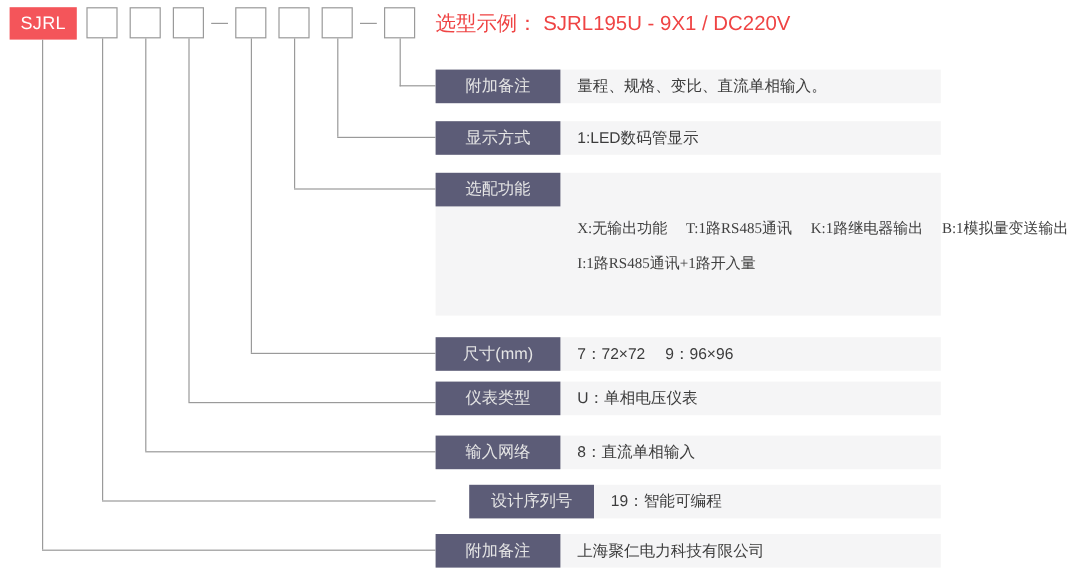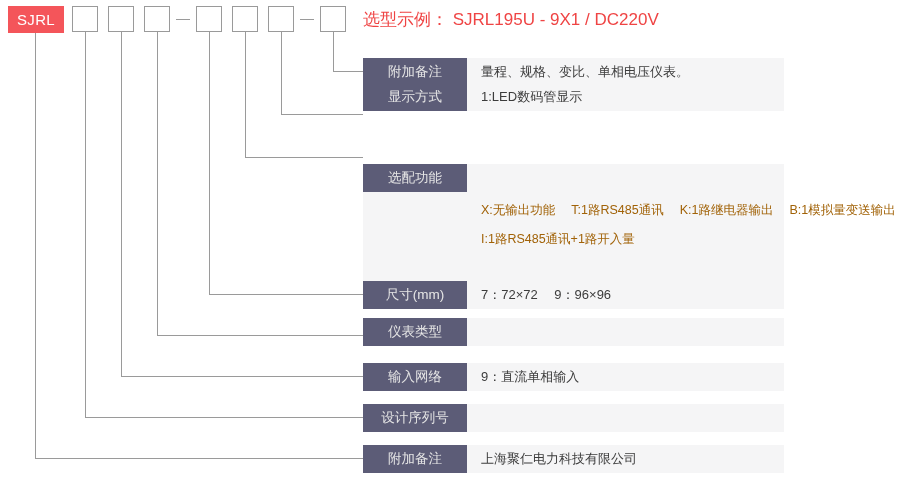--- a/index.html
+++ b/index.html
@@ -83,21 +83,20 @@
   
   .row {
     position: absolute;
     left: 363px;
     right: 0;
     height: 28px;
     background: #f5f5f6;
   }
   .row.tall {
     height: 119px;
-    margin-top: 20px;
   }
   .row-label {
     position: absolute;
     left: 0;
     top: 0;
     width: 104px;
     height: 28px;
     background: #5c5c77;
     color: #e5e5e5;
     font-size: 13.5px;
@@ -116,23 +115,24 @@
     white-space: nowrap;
   }
   .opt-lines {
     position: absolute;
     left: 118px;
     top: 32px;
     right: 4px;
   }
   .opt-line {
     font-size: 12.5px;
-    color: #a16207;
+    color: #404040;
     line-height: 29px;
     white-space: nowrap;
+    font-family: Liberation Serif, serif;
   }
 </style>
 </head>
 <body>
 
 <div id="stage">
 
   <div class="code-strip">
     <div class="code-badge">SJRL</div>
     <div class="code-box" style="left:72px;"></div>
@@ -167,52 +167,54 @@
   <div class="lead-v" style="left:85px; top:32px; height:385px;"></div>
   <div class="lead-h" style="left:85px; top:417px; width:278px;"></div>
 
   <div class="lead-v" style="left:35px; top:33px; height:425px;"></div>
   <div class="lead-h" style="left:35px; top:458px; width:328px;"></div>
 
   <div class="title">选型示例： SJRL195U - 9X1 / DC220V</div>
 
   <div class="row" style="top:58px;">
     <div class="row-label">附加备注</div>
-    <div class="row-value">量程、规格、变比、单相电压仪表。</div>
-  </div>
-
-  <div class="row" style="top:83px;">
+    <div class="row-value">量程、规格、变比、直流单相输入。</div>
+  </div>
+
+  <div class="row" style="top:101px;">
     <div class="row-label">显示方式</div>
     <div class="row-value">1:LED数码管显示</div>
   </div>
 
   <div class="row tall" style="top:144px;">
     <div class="row-label">选配功能</div>
     <div class="opt-lines">
       <div class="opt-line">X:无输出功能　 T:1路RS485通讯　 K:1路继电器输出　 B:1模拟量变送输出</div>
       <div class="opt-line">I:1路RS485通讯+1路开入量</div>
     </div>
   </div>
 
   <div class="row" style="top:281px;">
     <div class="row-label">尺寸(mm)</div>
     <div class="row-value">7：72×72　 9：96×96</div>
   </div>
 
   <div class="row" style="top:318px;">
     <div class="row-label">仪表类型</div>
+    <div class="row-value">U：单相电压仪表</div>
   </div>
 
   <div class="row" style="top:363px;padding-left:28px;">
     <div class="row-label">输入网络</div>
-    <div class="row-value">9：直流单相输入</div>
-  </div>
-
-  <div class="row" style="top:404px;">
+    <div class="row-value">8：直流单相输入</div>
+  </div>
+
+  <div class="row" style="top:404px;margin-left:28px;">
     <div class="row-label">设计序列号</div>
+    <div class="row-value">19：智能可编程</div>
   </div>
 
   <div class="row" style="top:445px;">
     <div class="row-label">附加备注</div>
     <div class="row-value">上海聚仁电力科技有限公司</div>
   </div>
 
 </div>
 
 </body></html>

